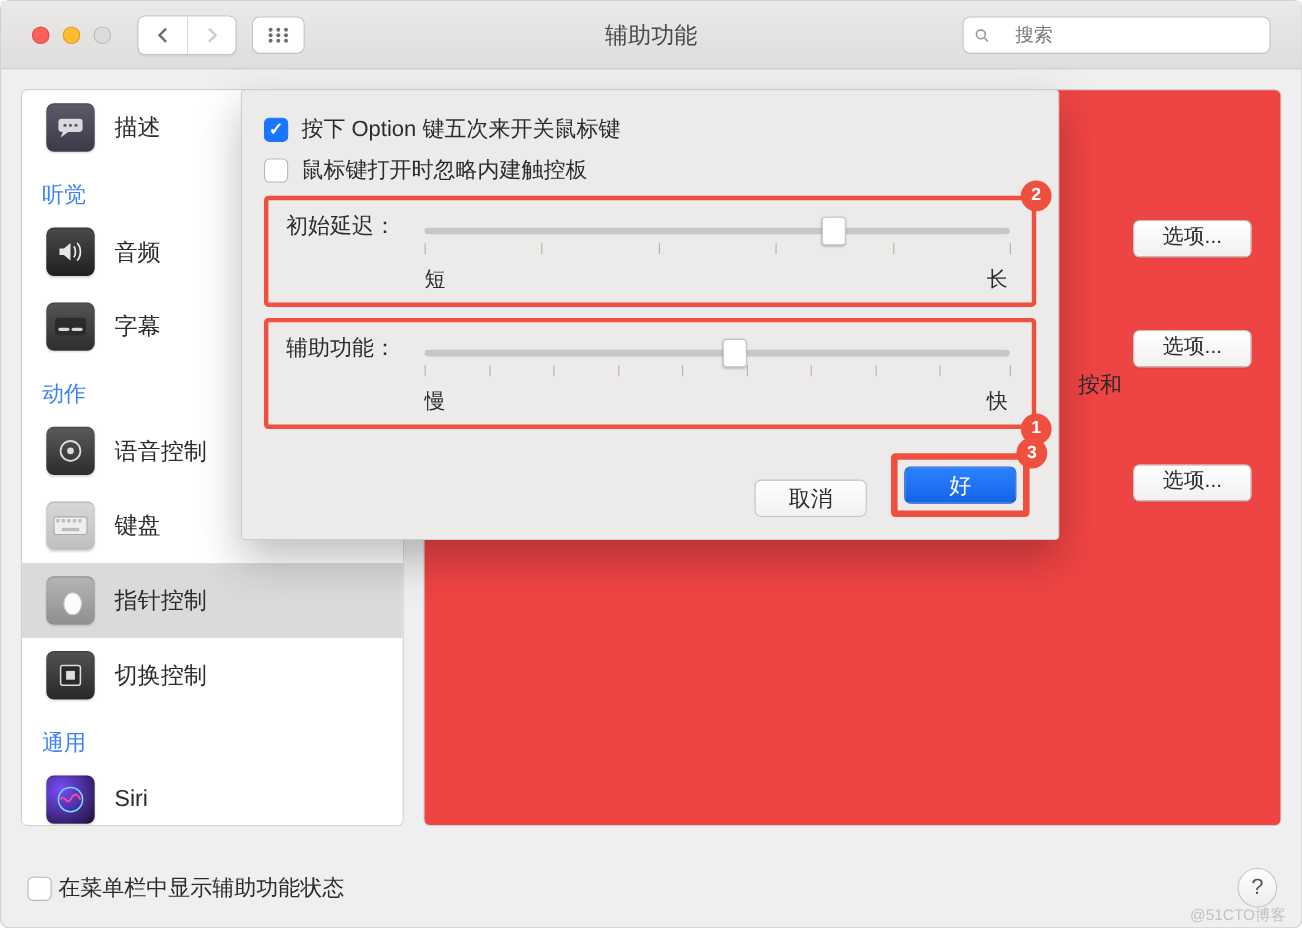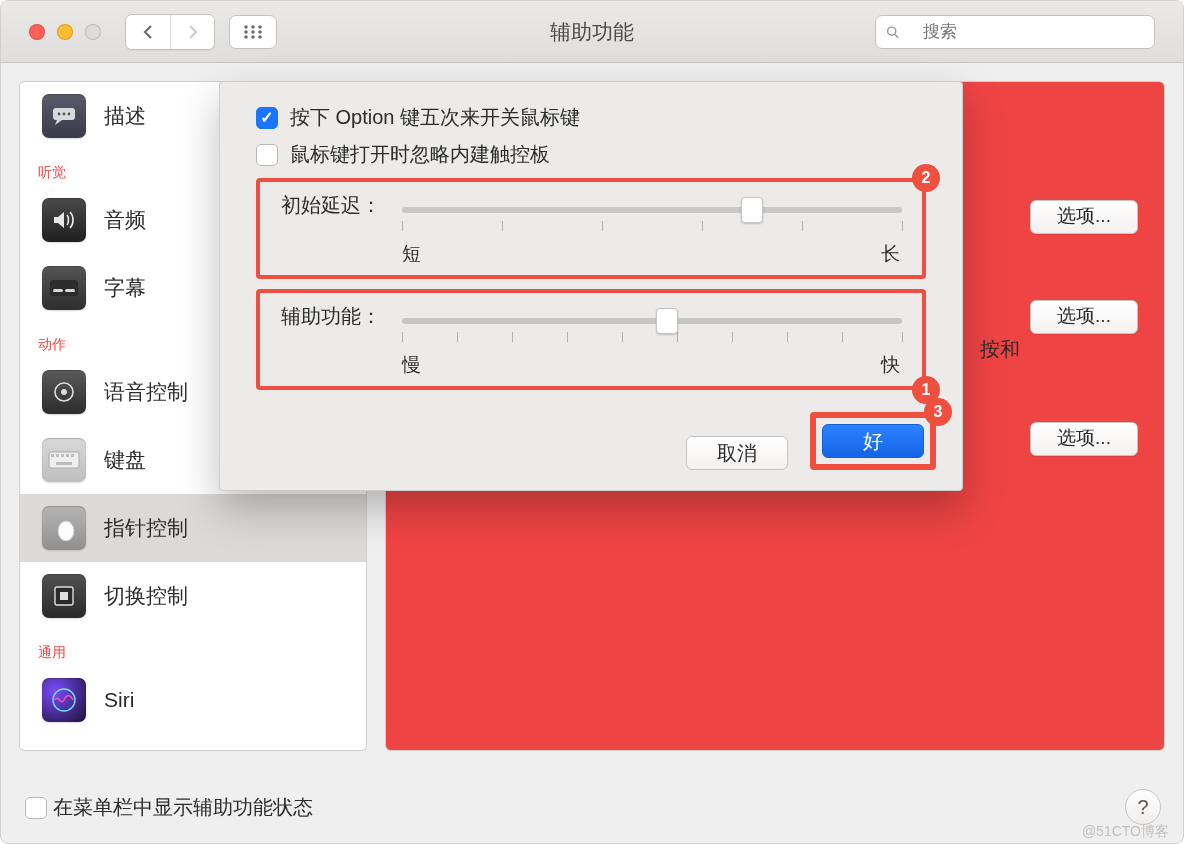--- a/index.html
+++ b/index.html
@@ -67,21 +67,21 @@
   display:flex; padding:18px;
   gap:0;
 }
 .sidebar {
   width:348px; height:670px;
   border:1px solid #d2d0cf; border-radius:6px;
   background:#fff; overflow:auto;
   margin-right:18px;
 }
 .cat {
-  padding:14px 18px 4px; font-size:14px; color:#ef4444;
+  padding:14px 18px 4px; font-size:20px; color:#3b82f6;
 }
 .item {
   display:flex; align-items:center; gap:18px;
   padding:10px 22px; cursor:pointer;
   height:68px;
 }
 .item .iconbox {
   width:44px; height:44px; border-radius:7px;
   background:#7a7a7a; display:flex;align-items:center;justify-content:center;
   box-shadow:0 1px 1px rgba(0,0,0,.2) inset, 0 1px 2px rgba(0,0,0,.15);
@@ -130,34 +130,34 @@
   align-items:center; justify-content:center; flex:0 0 auto;
 }
 .cb.checked { background:#1a75ff; border-color:#1a75ff; }
 .cb.checked::after { content:"✓"; color:#fff; font-size:16px; font-weight:700; }
 
 .sheet {
   position:absolute; left:218px; top:80px;
   width:744px; height:410px;
   background:#ecebea; border:1px solid #cfcdcb; border-radius:4px;
   box-shadow:0 18px 40px rgba(0,0,0,.25);
-  padding:22px 36px;
+  padding:22px 20px;
 }
 .row { display:flex; align-items:center; gap:12px; margin-bottom:10px; font-size:20px; }
 .hl {
   border:4px solid #ee4f3f; border-radius:4px;
   padding:10px 16px 8px; margin-top:10px; position:relative;
 }
 .num-badge {
   position:absolute; width:28px; height:28px; border-radius:50%;
   background:#ee4f3f; color:#fff; font-size:16px; font-weight:600;
   display:flex; align-items:center; justify-content:center;
 }
 .slider-row { display:flex; align-items:center; gap:12px; }
-.slider-label { width:110px; font-size:20px; text-align:center; }
+.slider-label { width:110px; font-size:20px; text-align:left; }
 .slider-track {
   flex:1; height:6px; background:#c9c7c6; border-radius:3px; position:relative;
   margin:8px 4px 0;
 }
 .slider-track::before {
   content:""; position:absolute; left:0; right:0; top:-2px; height:10px;
 }
 .tick { position:absolute; top:14px; width:1px; height:10px; background:#b3b1af; }
 .thumb {
   position:absolute; top:-10px; width:22px; height:26px;

